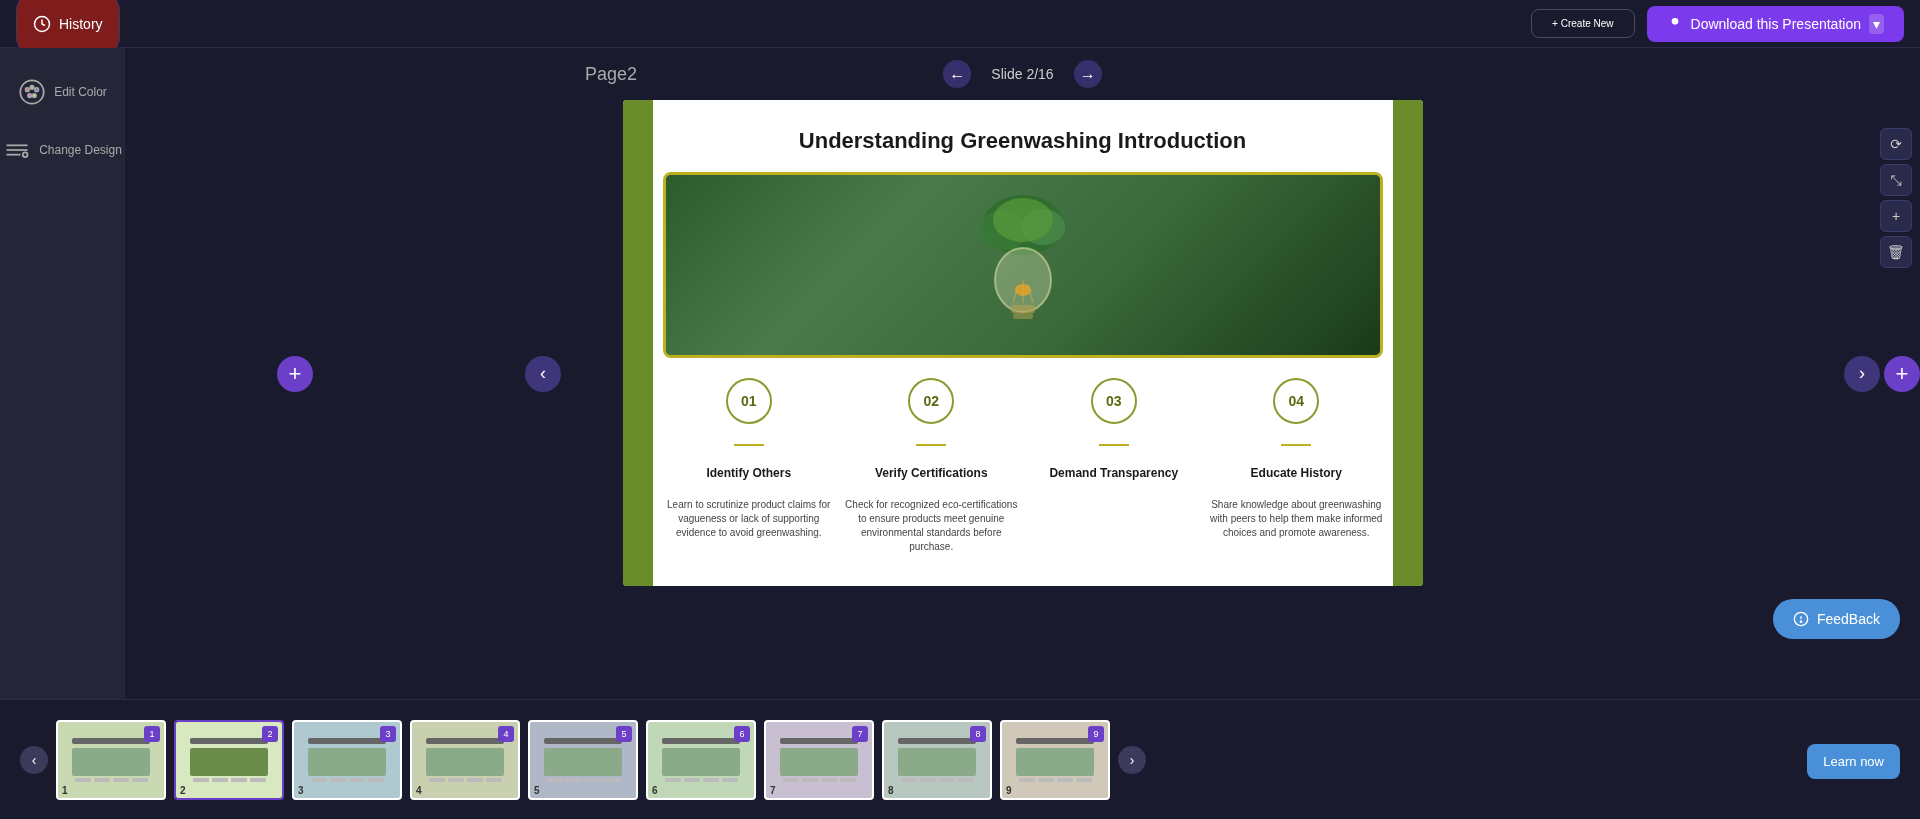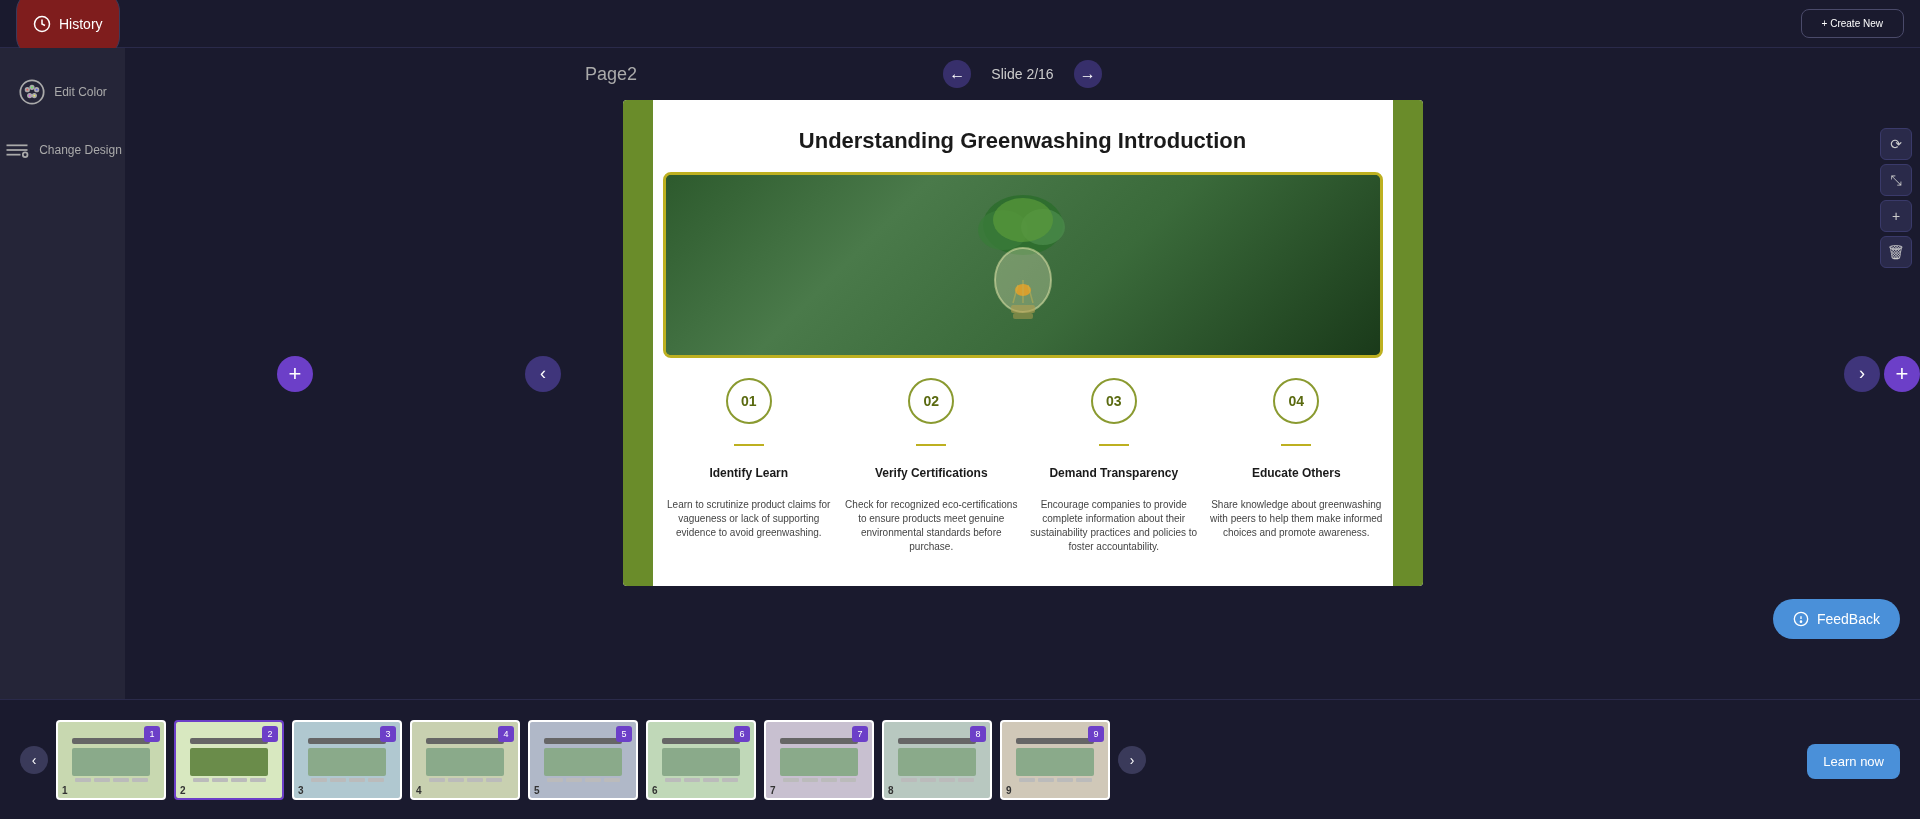--- a/index.html
+++ b/index.html
@@ -270,20 +270,27 @@
         <circle cx="12" cy="12" r="10"></circle>
         <polyline points="12 6 12 12 16 14"></polyline>
       </svg>
       <span>History</span>
     </button>
   </div>
   <div class="topbar-right">
     <button class="create-new-btn">
       <span>+ Create New</span>
     </button>
+    <button class="download-btn">
+      <svg width="16" height="16" viewBox="0 0 24 24" fill="none" stroke="currentColor" stroke-width="2">
+        <circle cx="12" cy="8" r="4" fill="#fff"></circle>
+      </svg>
+      <span>Download this Presentation</span>
+      <span class="chevron">▾</span>
+    </button>
   </div>
 </div>
 
 <div class="main-content">
 
   <div class="sidebar">
     <div class="sidebar-item">
       <svg width="28" height="28" viewBox="0 0 24 24" fill="none" stroke="#aaa" stroke-width="1.5">
         <circle cx="12" cy="12" r="10"></circle>
         <circle cx="8" cy="10" r="1.5" fill="#e55"></circle>
@@ -348,39 +355,38 @@
               <line x1="65" y1="100" x2="70" y2="118" stroke="rgba(200,180,80,0.5)" stroke-width="1.5"></line>
               <line x1="60" y1="95" x2="60" y2="118" stroke="rgba(200,180,80,0.5)" stroke-width="1.5"></line>
             </svg>
           </div>
         </div>
 
         <div class="four-cols" id="four-cols-container">
         <div class="col-item">
       <div class="col-number">01</div>
       <div class="col-divider"></div>
-      <div class="col-title">Identify Learn</div>
+      <div class="col-title">Identify Others</div>
       <div class="col-desc">Learn to scrutinize product claims for vagueness or lack of supporting evidence to avoid greenwashing.</div>
     </div>
             <div class="col-item">
       <div class="col-number">02</div>
       <div class="col-divider"></div>
       <div class="col-title">Verify Certifications</div>
       <div class="col-desc">Check for recognized eco-certifications to ensure products meet genuine environmental standards before purchase.</div>
     </div>
             <div class="col-item">
       <div class="col-number">03</div>
       <div class="col-divider"></div>
       <div class="col-title">Demand Transparency</div>
-      <div class="col-desc">Encourage companies to provide complete information about their sustainability practices and policies to foster accountability.</div>
     </div>
             <div class="col-item">
       <div class="col-number">04</div>
       <div class="col-divider"></div>
-      <div class="col-title">Educate Others</div>
+      <div class="col-title">Educate History</div>
       <div class="col-desc">Share knowledge about greenwashing with peers to help them make informed choices and promote awareness.</div>
     </div>
           </div>
       </div>
     </div>
 
     <button class="next-slide-btn">›</button>
 
     <button class="add-slide-right">+</button>
 

